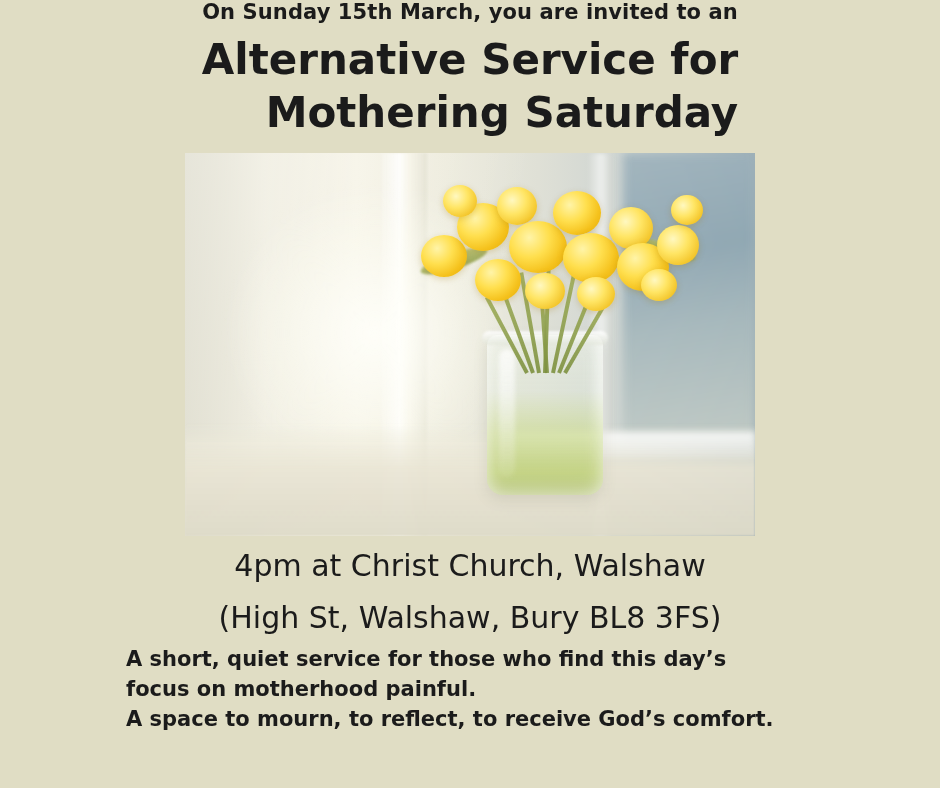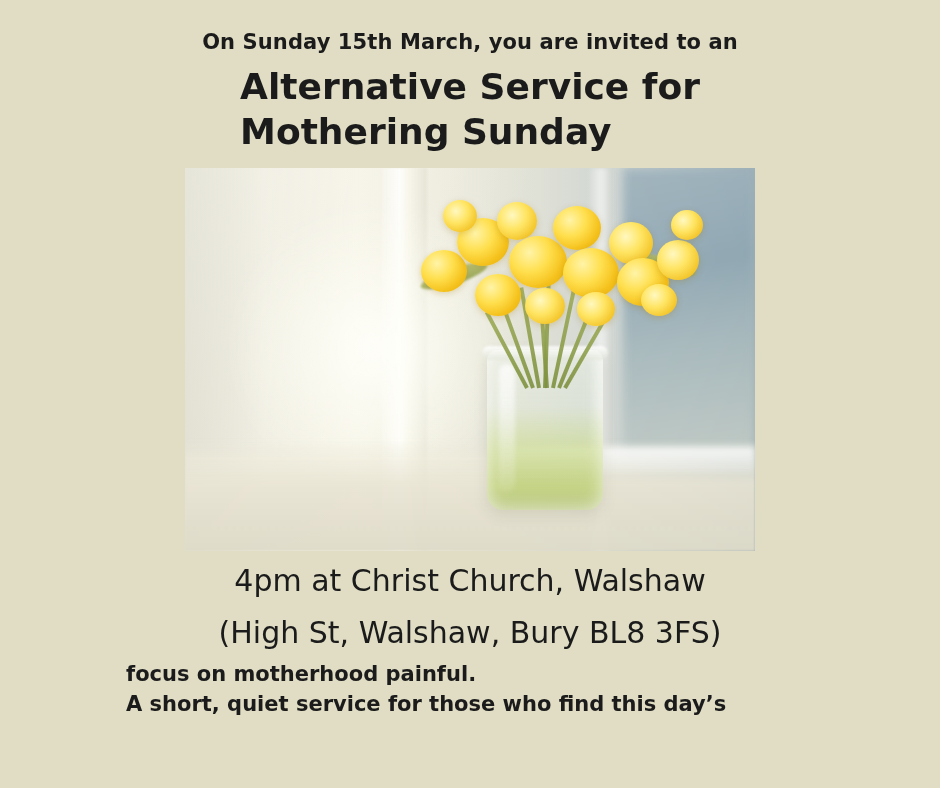--- a/index.html
+++ b/index.html
@@ -14,34 +14,33 @@
     color: #1b1b1b;
     overflow: hidden;
   }
   .poster {
     width: 940px;
     height: 788px;
     box-sizing: border-box;
     display: flex;
     flex-direction: column;
     align-items: center;
-    padding-top: 30px;
     background: #e0ddc4;
   }
   .invite-line {
     font-size: 21px;
     font-weight: bold;
     letter-spacing: 0.1px;
     text-align: center;
     line-height: 1.2;
   }
   .headline {
-    font-size: 36px;
+    font-size: 42px;
     font-weight: bold;
-    text-align: left;
+    text-align: right;
     line-height: 1.25;
     margin-top: 9px;
   }
   .headline .l2 {
     display: block;
   }
   .photo {
     margin-top: 14px;
     width: 570px;
     height: 383px;
@@ -205,21 +204,21 @@
 </style>
 </head>
 <body>
 
 <div class="poster">
 
   <div class="invite-line">On Sunday 15th March, you are invited to an</div>
 
   <div class="headline">
     <span>Alternative Service for</span>
-    <span class="l2">Mothering Sunday</span>
+    <span class="l2">Mothering Saturday</span>
   </div>
 
   <div class="photo">
     <div class="backdrop"></div>
     <div class="outside"></div>
     <div class="window-frame-v"></div>
     <div class="window-frame-v2"></div>
     <div class="glow"></div>
     <div class="sill"></div>
     <div class="sill-edge"></div>
@@ -260,17 +259,18 @@
       <div class="bloom small" style="left:258px;top:14px;width:32px;height:30px;"></div>
     </div>
   </div>
 
   <div class="details">
     <span>4pm at Christ Church, Walshaw</span>
     <span class="l2">(High St, Walshaw, Bury BL8 3FS)</span>
   </div>
 
   <div class="body-text">
+    <span>A short, quiet service for those who find this day’s</span>
     <span>focus on motherhood painful.</span>
-    <span>A short, quiet service for those who find this day’s</span>
+    <span>A space to mourn, to reflect, to receive God’s comfort.</span>
   </div>
 
 </div>
 
 </body></html>

